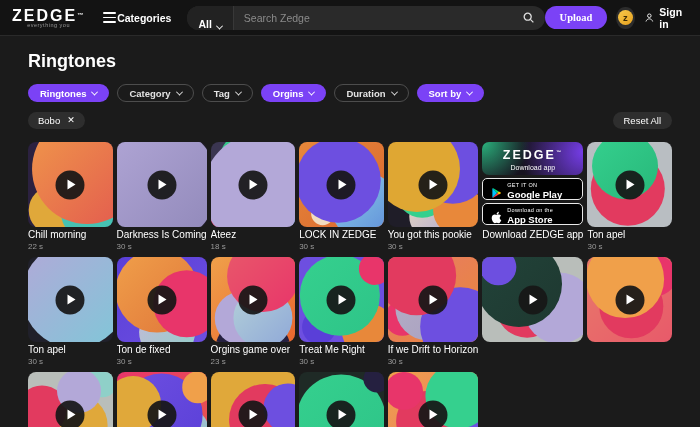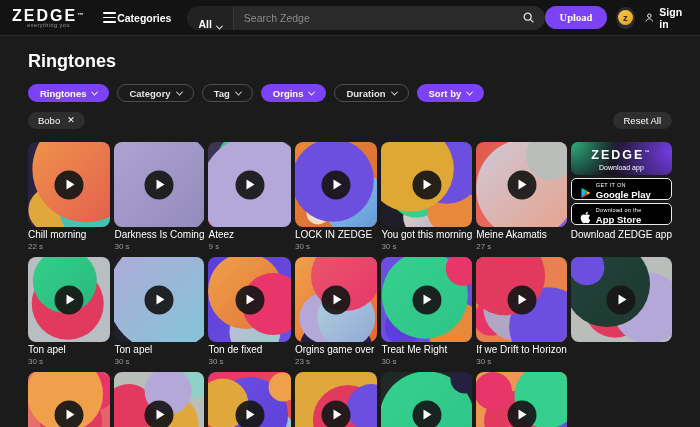--- a/index.html
+++ b/index.html
@@ -239,21 +239,21 @@
           <div class="c" style="left: 12%; top: 42%; width: 38%; padding-top: 38%; background: rgb(226, 58, 95);"></div>
           <div class="c" style="left: 30%; top: 90%; width: 85%; padding-top: 85%; background: linear-gradient(135deg, rgb(232, 53, 106), rgb(240, 122, 154));"></div>
           <div class="c" style="left: 88%; top: 62%; width: 75%; padding-top: 75%; background: linear-gradient(135deg, rgb(90, 208, 192), rgb(106, 168, 224));"></div>
           <div class="c" style="left: 58%; top: 58%; width: 135%; padding-top: 135%; background: rgb(179, 168, 216);"></div>
 
     <div class="play">
             <i></i>
           </div>
         </div>
     <div class="card-title">Ateez</div>
-    <div class="card-dur">9 s</div>
+    <div class="card-dur">18 s</div>
   </div>
       <div class="card">
     <div class="art" style="background: linear-gradient(135deg, rgb(232, 136, 58), rgb(216, 103, 47));">
           <div class="c" style="left: 28%; top: 84%; width: 28%; padding-top: 28%; background: rgb(240, 220, 192);"></div>
           <div class="c" style="left: 78%; top: 76%; width: 80%; padding-top: 80%; background: linear-gradient(135deg, rgb(143, 208, 232), rgb(90, 136, 216));"></div>
           <div class="c" style="left: 57%; top: 50%; width: 55%; padding-top: 55%; background: rgb(232, 53, 106);"></div>
           <div class="c" style="left: 46%; top: 45%; width: 100%; padding-top: 100%; background: rgb(109, 79, 224);"></div>
 
     <div class="play">
             <i></i>
@@ -267,36 +267,22 @@
           <div class="c" style="left: 48%; top: 88%; width: 48%; padding-top: 48%; background: linear-gradient(135deg, rgb(232, 216, 192), rgb(176, 168, 208));"></div>
           <div class="c" style="left: 38%; top: 58%; width: 58%; padding-top: 58%; background: rgb(53, 208, 142);"></div>
           <div class="c" style="left: 78%; top: 80%; width: 55%; padding-top: 55%; background: rgb(232, 136, 58);"></div>
           <div class="c" style="left: 72%; top: 30%; width: 80%; padding-top: 80%; background: rgb(109, 79, 224);"></div>
           <div class="c" style="left: 32%; top: 32%; width: 95%; padding-top: 95%; background: rgb(223, 167, 51);"></div>
 
     <div class="play">
             <i></i>
           </div>
         </div>
-    <div class="card-title">You got this morning</div>
-    <div class="card-dur">30 s</div>
-  </div>
-      <div class="card">
-    <div class="art" style="background: linear-gradient(135deg, rgb(226, 88, 76), rgb(232, 121, 106));">
-          <div class="c" style="left: 58%; top: 48%; width: 62%; padding-top: 62%; background: rgb(38, 34, 56);"></div>
-          <div class="c" style="left: 72%; top: 88%; width: 95%; padding-top: 95%; background: linear-gradient(135deg, rgb(109, 79, 224), rgb(138, 90, 240));"></div>
-          <div class="c" style="left: 55%; top: 55%; width: 110%; padding-top: 110%; background: linear-gradient(135deg, rgb(207, 200, 216), rgb(232, 160, 136));"></div>
-          <div class="c" style="left: 82%; top: 16%; width: 55%; padding-top: 55%; background: rgb(185, 190, 186);"></div>
-
-    <div class="play">
-            <i></i>
-          </div>
-        </div>
-    <div class="card-title">Meine Akamatis</div>
-    <div class="card-dur">27 s</div>
+    <div class="card-title">You got this pookie</div>
+    <div class="card-dur">30 s</div>
   </div>
       <div class="card">
     <div class="promo-art">
       <div class="promo-tile">
         <div class="promo-logo"><span>ZEDGE</span><sup style="font-size:5px;">™</sup></div>
         <div class="promo-sub">Download app</div>
       </div>
       <div class="store-badge">
         <svg width="11" height="12" viewBox="0 0 24 24">
           <path fill="#00c4ff" d="M3.6 1.6 13.4 12 3.6 22.4c-.4-.3-.6-.8-.6-1.4V3c0-.6.2-1.1.6-1.4z"></path>

